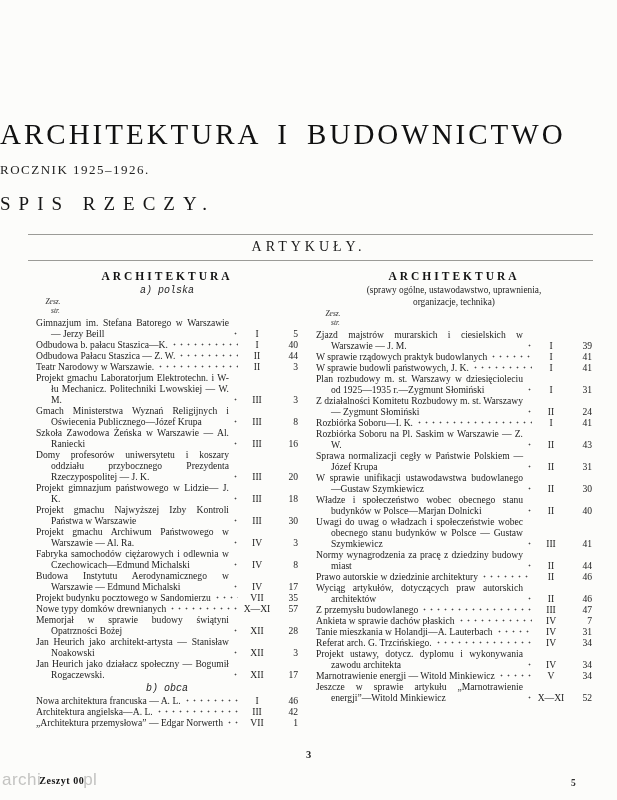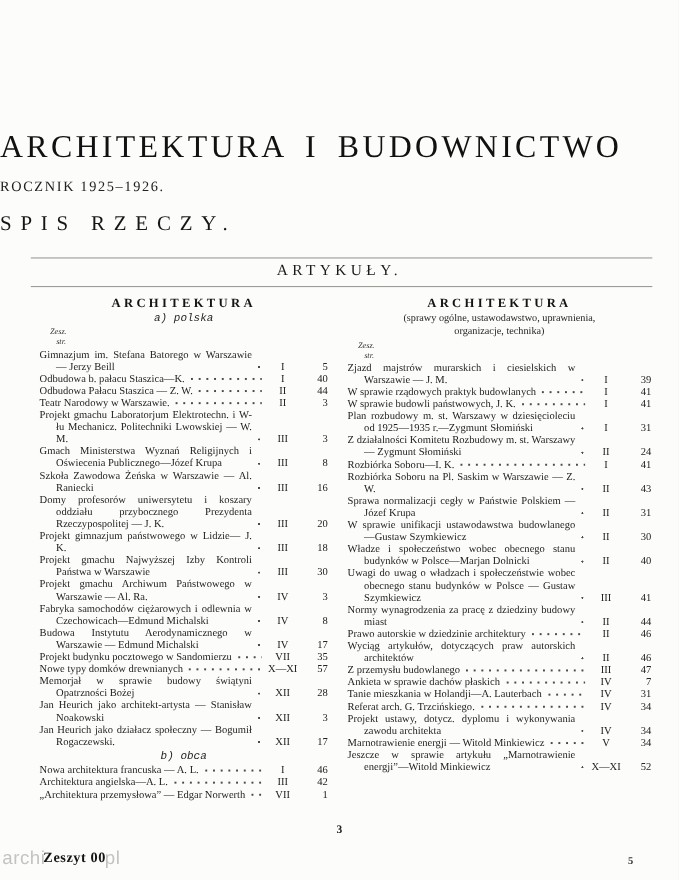--- a/index.html
+++ b/index.html
@@ -97,21 +97,21 @@
   }
   .stamp-row{
     position:absolute;left:2px;top:770px;
     display:flex;align-items:center;
   }
   .wm{
     font-family:"Liberation Sans", sans-serif;
     font-size:17px;color:#c3c3c1;letter-spacing:0.5px;
   }
   .stamp{
-    font-size:13px;font-weight:bold;color:#151515;
+    font-size:10px;font-weight:bold;color:#151515;
     margin:0 -1px 0 -2px;letter-spacing:0.5px;
   }
 </style>
 </head>
 <body>
 
 <div class="page">
 
   <div class="masthead">
     <div class="main-title">ARCHITEKTURA I BUDOWNICTWO</div>

